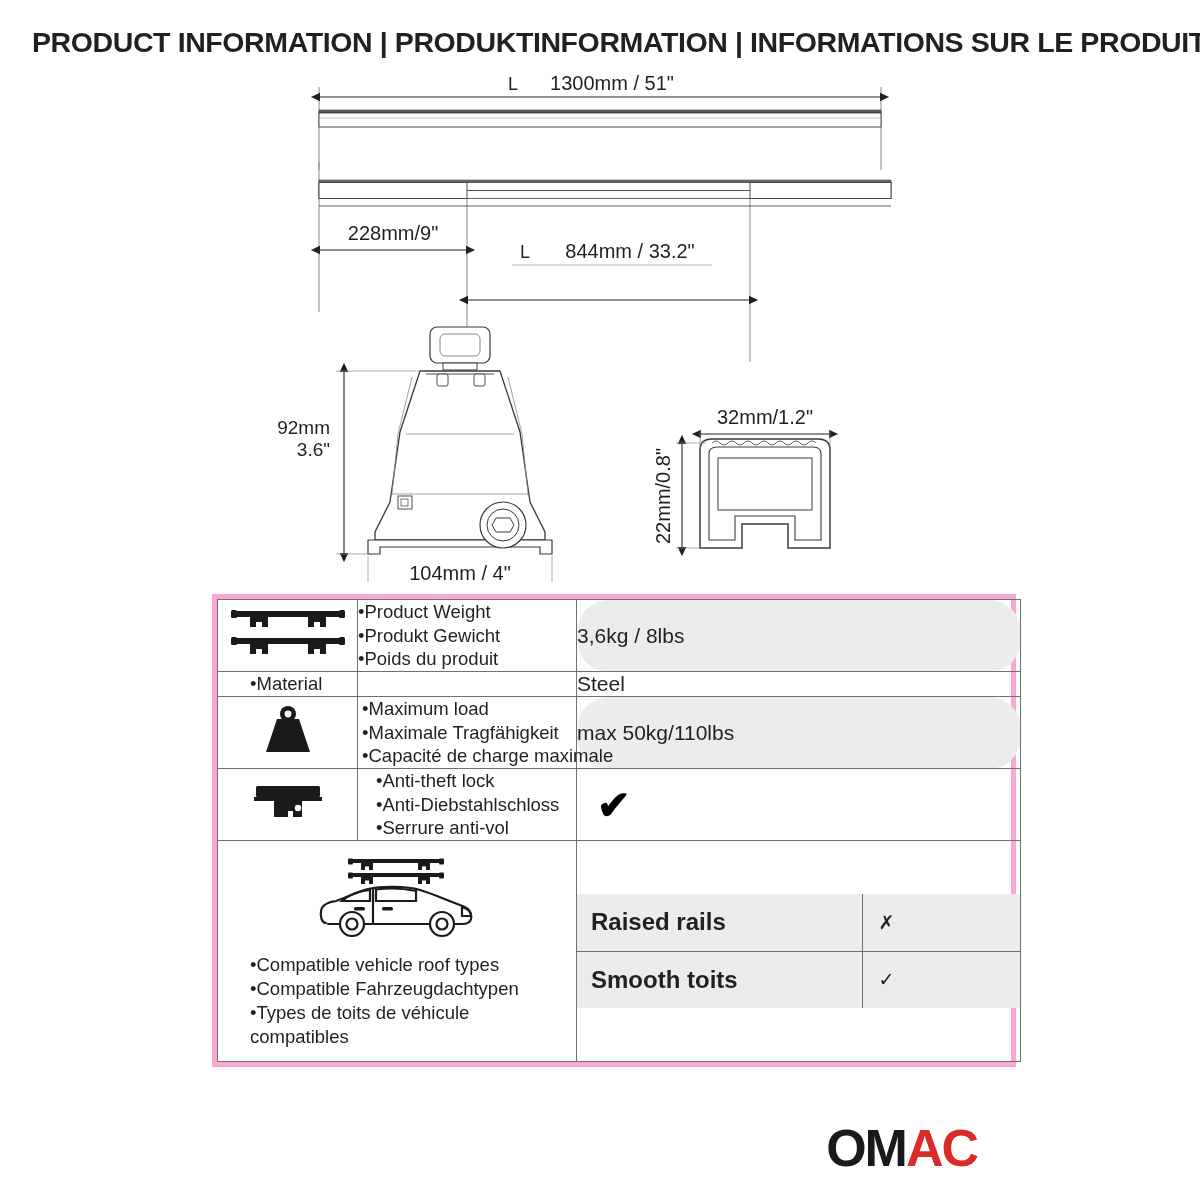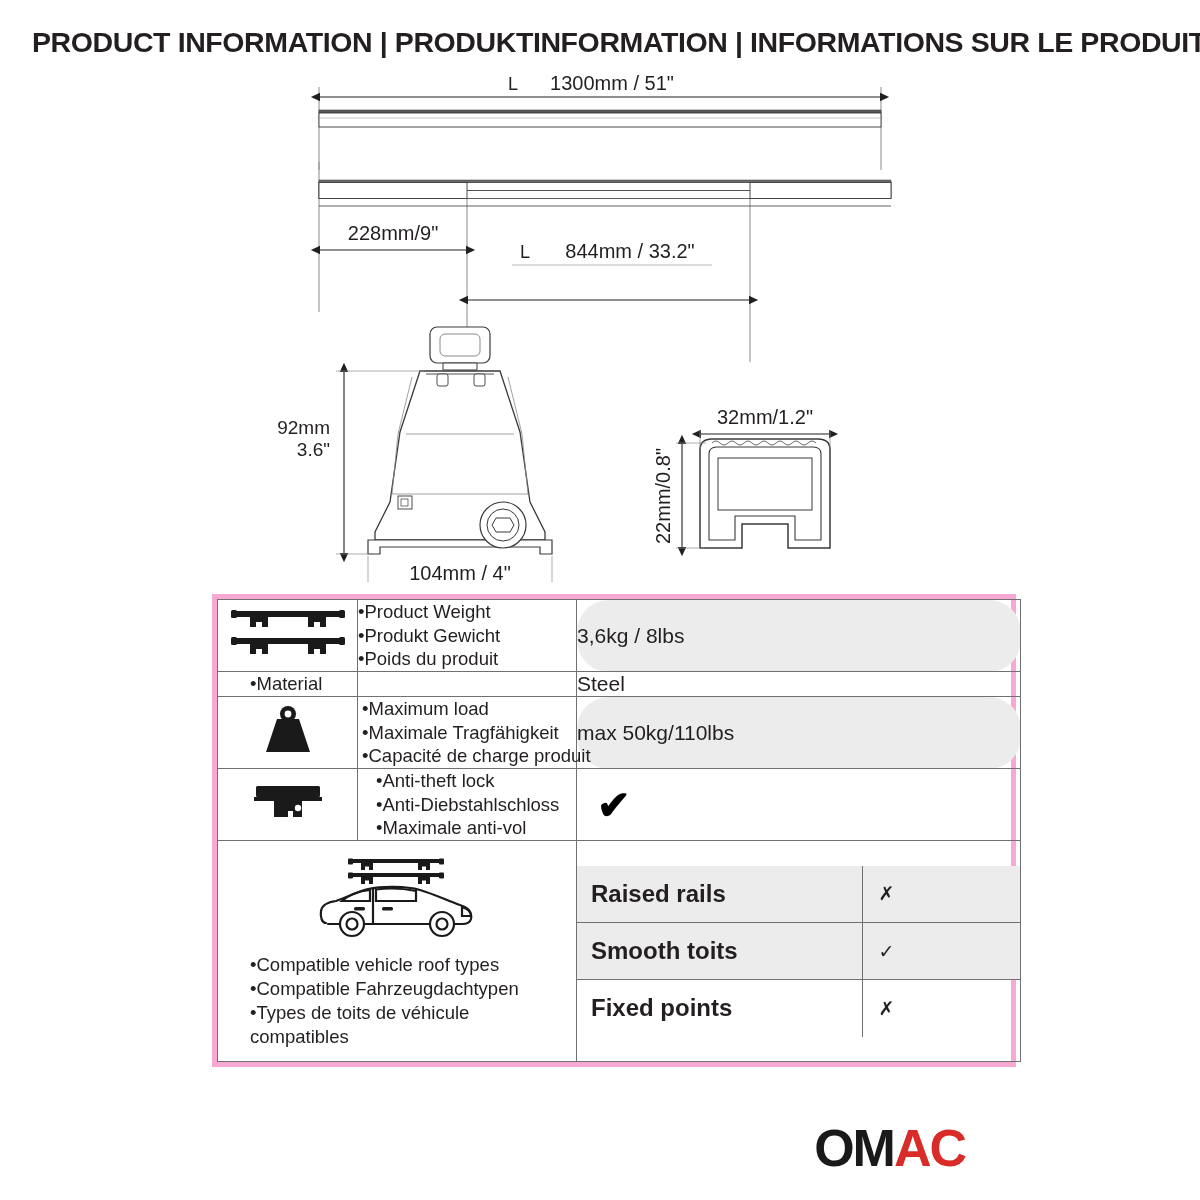--- a/index.html
+++ b/index.html
@@ -64,21 +64,21 @@
   .roof-sub td:last-child { border-right: 0; }
   .roof-sub td:first-child { border-left: 0; }
 
   .compat-cell { padding: 0; vertical-align: top; }
   .compat-inner { padding: 10px 4px 12px 4px; text-align: center; }
   .compat-text { font-size: 18.5px; line-height: 1.3; text-align: left; padding-left: 28px; margin-top: 6px; }
 
   
   .logo {
     position: absolute;
-    right: 24px; bottom: 26px;
+    right: 12px; bottom: 26px;
     font-size: 52px;
     font-weight: bold;
     letter-spacing: -2px;
     line-height: 1;
   }
   .logo .om { color: #1a1a1a; }
   .logo .ac { color: #d92b28; }
 </style>
 </head>
 <body>
@@ -252,42 +252,42 @@
                 <circle cx="31" cy="12" r="8"></circle>
                 <circle cx="31" cy="12" r="3.4" fill="#ffffff"></circle>
                 <path d="M20,17 h22 l11,33 h-44 z"></path>
               </g>
             </svg>
           </span>
         </td>
         <td class="col-label label-cell label-left" style="padding-left:4px;">
           <div class="ln">•Maximum load</div>
           <div class="ln">•Maximale Tragfähigkeit</div>
-          <div class="ln">•Capacité de charge produit</div>
+          <div class="ln">•Capacité de charge maximale</div>
         </td>
         <td class="col-value value-cell shade">max 50kg/110lbs</td>
       </tr>
 
       <tr>
         <td class="col-icon icon-cell">
           <span>
             <svg width="80" height="54" viewBox="0 0 80 54">
               <g fill="#1a1a1a">
                 <rect x="8" y="10" width="64" height="11" rx="1.5"></rect>
                 <rect x="6" y="21" width="68" height="4"></rect>
                 <path d="M26,25 h28 v16 h-9 v-6 h-5 v6 h-14 z"></path>
                 <circle cx="50" cy="32" r="3.2" fill="#ffffff"></circle>
               </g>
             </svg>
           </span>
         </td>
         <td class="col-label label-cell label-left" style="padding-left:18px;">
           <div class="ln">•Anti-theft lock</div>
           <div class="ln">•Anti-Diebstahlschloss</div>
-          <div class="ln">•Maximale anti-vol</div>
+          <div class="ln">•Serrure anti-vol</div>
         </td>
         <td class="col-value">
           <div class="check-mark" style="padding-left:20px;">✔</div>
         </td>
       </tr>
 
       <tr>
         <td class="compat-cell" colspan="2">
           <div class="compat-inner">
             <span>
@@ -343,24 +343,20 @@
           <table class="roof-sub">
             <tbody>
                   <tr>
               <td class="mark shade">Raised rails</td>
               <td class="shade">✗</td>
             </tr>
             <tr>
               <td class="mark shade">Smooth toits</td>
               <td class="shade">✓</td>
             </tr>
-            <tr>
-              <td class="mark">Fixed points</td>
-              <td>✗</td>
-            </tr>
           </tbody>
               </table>
         </td>
       </tr>
     </tbody>
       </table>
   </div>
 
   <div class="logo">
     <span class="om">OM</span><span class="ac">AC</span>

